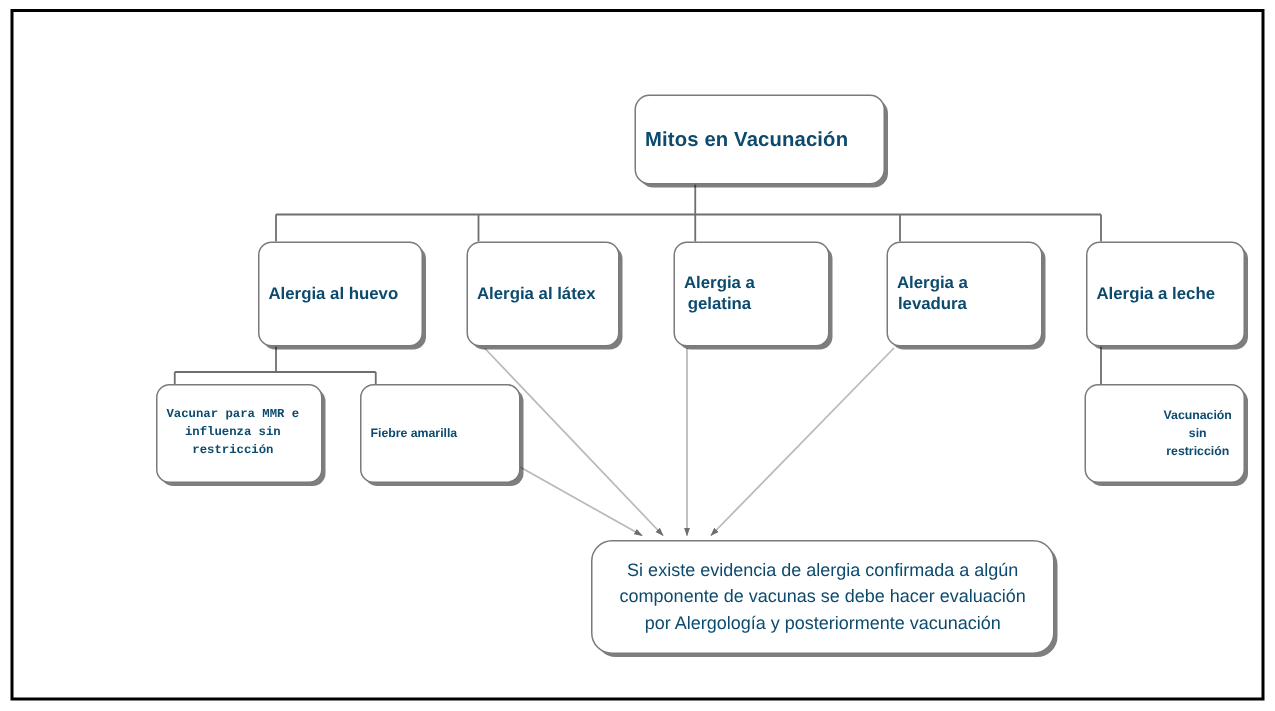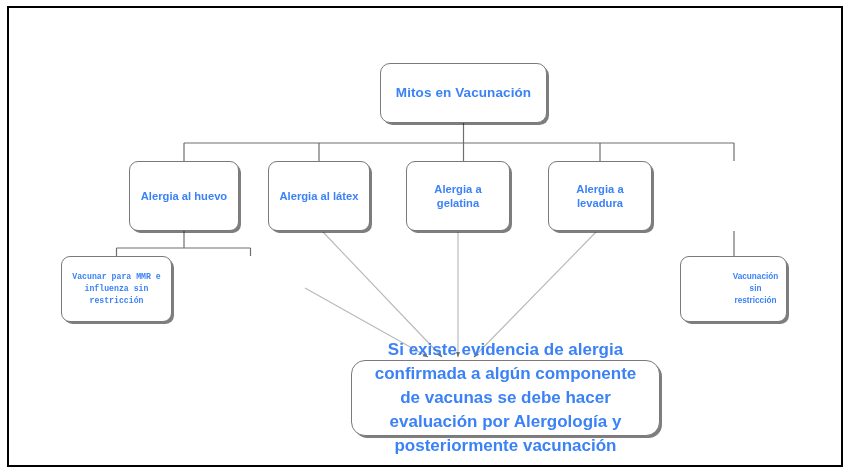--- a/index.html
+++ b/index.html
@@ -40,24 +40,25 @@
     pointer-events: none;
   }
   .node {
     position: absolute;
     box-sizing: border-box;
     background: #ffffff;
     border: 1.3px solid #7a7a7a;
     border-radius: 9px;
     display: flex;
     align-items: center;
-    justify-content: center;
+    justify-content: flex-start;
     text-align: center;
-    color: #3b82f6;
+    color: #0c4a6e;
     box-shadow: 2.5px 2.5px 0 -0.5px rgba(20,20,20,0.55);
+    margin-left: 43px;
   }
   .node .lbl {
     display: block;
     line-height: 1.25;
     padding: 0 6px;
     white-space: pre-line;
   }
   #node-root {
     left: 380px;
     top: 63px;
@@ -99,22 +100,22 @@
   #node-vacsinres { left: 680px; width: 107px; padding-left: 44px; }
 
   #node-nota {
     left: 351px;
     top: 360px;
     width: 309px;
     height: 76px;
     border-radius: 14px;
   }
   #node-nota .lbl {
-    font-size: 17px;
-    font-weight: bold;
+    font-size: 12px;
+    font-weight: normal;
     line-height: 1.42;
     padding: 0 14px;
   }
 </style>
 </head>
 <body>
 
 <div id="page">
   <div id="frame"></div>
 
@@ -161,25 +162,31 @@
       <span class="lbl">Alergia al huevo</span>
     </div>
     <div class="node lvl2" id="node-gelatina">
       <span class="lbl">Alergia a
 gelatina</span>
     </div>
     <div class="node lvl2" id="node-levadura">
       <span class="lbl">Alergia a
 levadura</span>
     </div>
+    <div class="node lvl2" id="node-leche">
+      <span class="lbl">Alergia a leche</span>
+    </div>
 
     <div class="node lvl3" id="node-mmr">
       <span class="lbl">Vacunar para MMR e
 influenza sin
 restricción</span>
+    </div>
+    <div class="node lvl3" id="node-fiebre">
+      <span class="lbl">Fiebre amarilla</span>
     </div>
     <div class="node lvl3" id="node-vacsinres">
       <span class="lbl">Vacunación sin
 restricción</span>
     </div>
 
     <div class="node" id="node-nota">
       <span class="lbl">Si existe evidencia de alergia confirmada a algún componente de vacunas se debe hacer evaluación por Alergología y posteriormente vacunación</span>
     </div>
 

